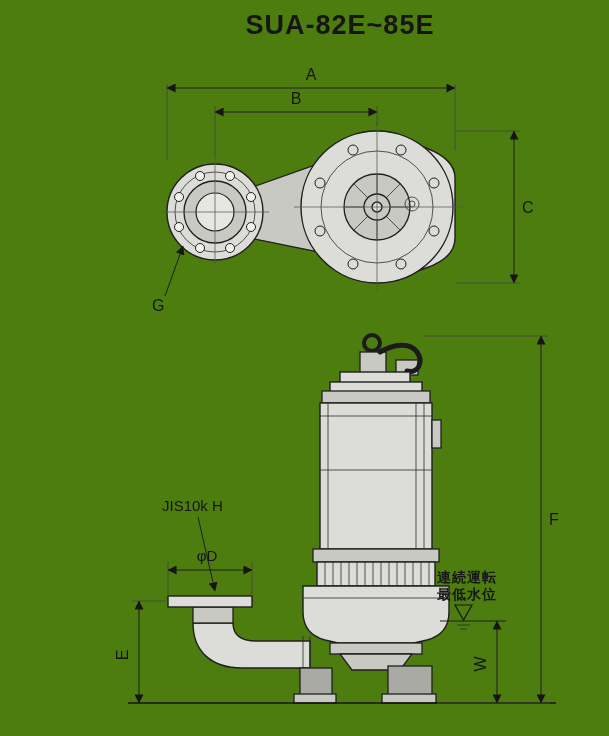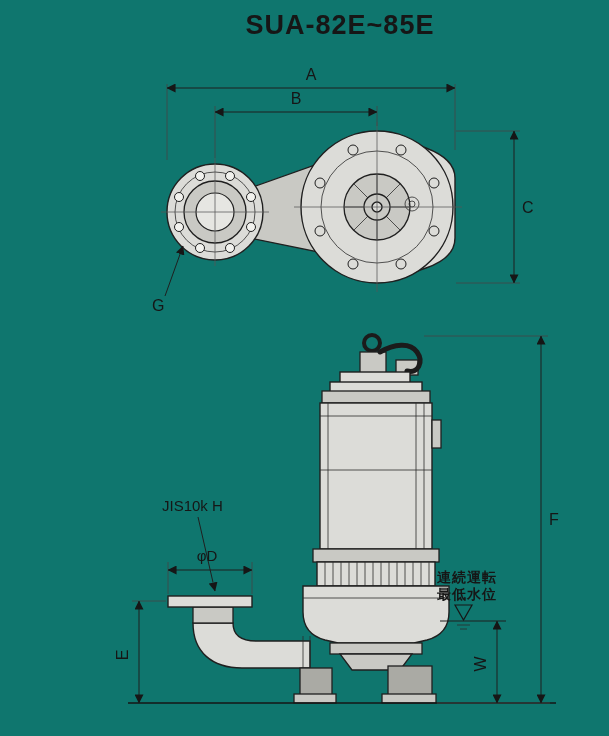--- a/index.html
+++ b/index.html
@@ -1,16 +1,16 @@
 <!DOCTYPE html>
 <html><head>
 <meta charset="utf-8">
 <style>
   html,body{margin:0;padding:0;background:#e9e9e7;}
-  #stage{width:609px;height:736px;background:#0f766e;position:relative;margin:0 auto;overflow:hidden;}
+  #stage{width:609px;height:736px;background:#4d7c0f;position:relative;margin:0 auto;overflow:hidden;}
   svg{display:block;}
   text{font-family:"Liberation Sans", sans-serif;fill:#161616;}
   .title-t{font-size:27px;font-weight:bold;letter-spacing:1px;}
   .lbl{font-size:16px;}
   .lbl-s{font-size:15px;}
   .jp{font-size:14px;font-weight:bold;letter-spacing:1px;}
   .part{fill:#dcdcd8;stroke:#1f1f1f;stroke-width:1.4;}
   .part-mid{fill:#c9c9c4;stroke:#1f1f1f;stroke-width:1.3;}
   .part-dark{fill:#aaaaa4;stroke:#1f1f1f;stroke-width:1.3;}
   .thin{stroke:#2c2c2c;stroke-width:.8;fill:none;}

